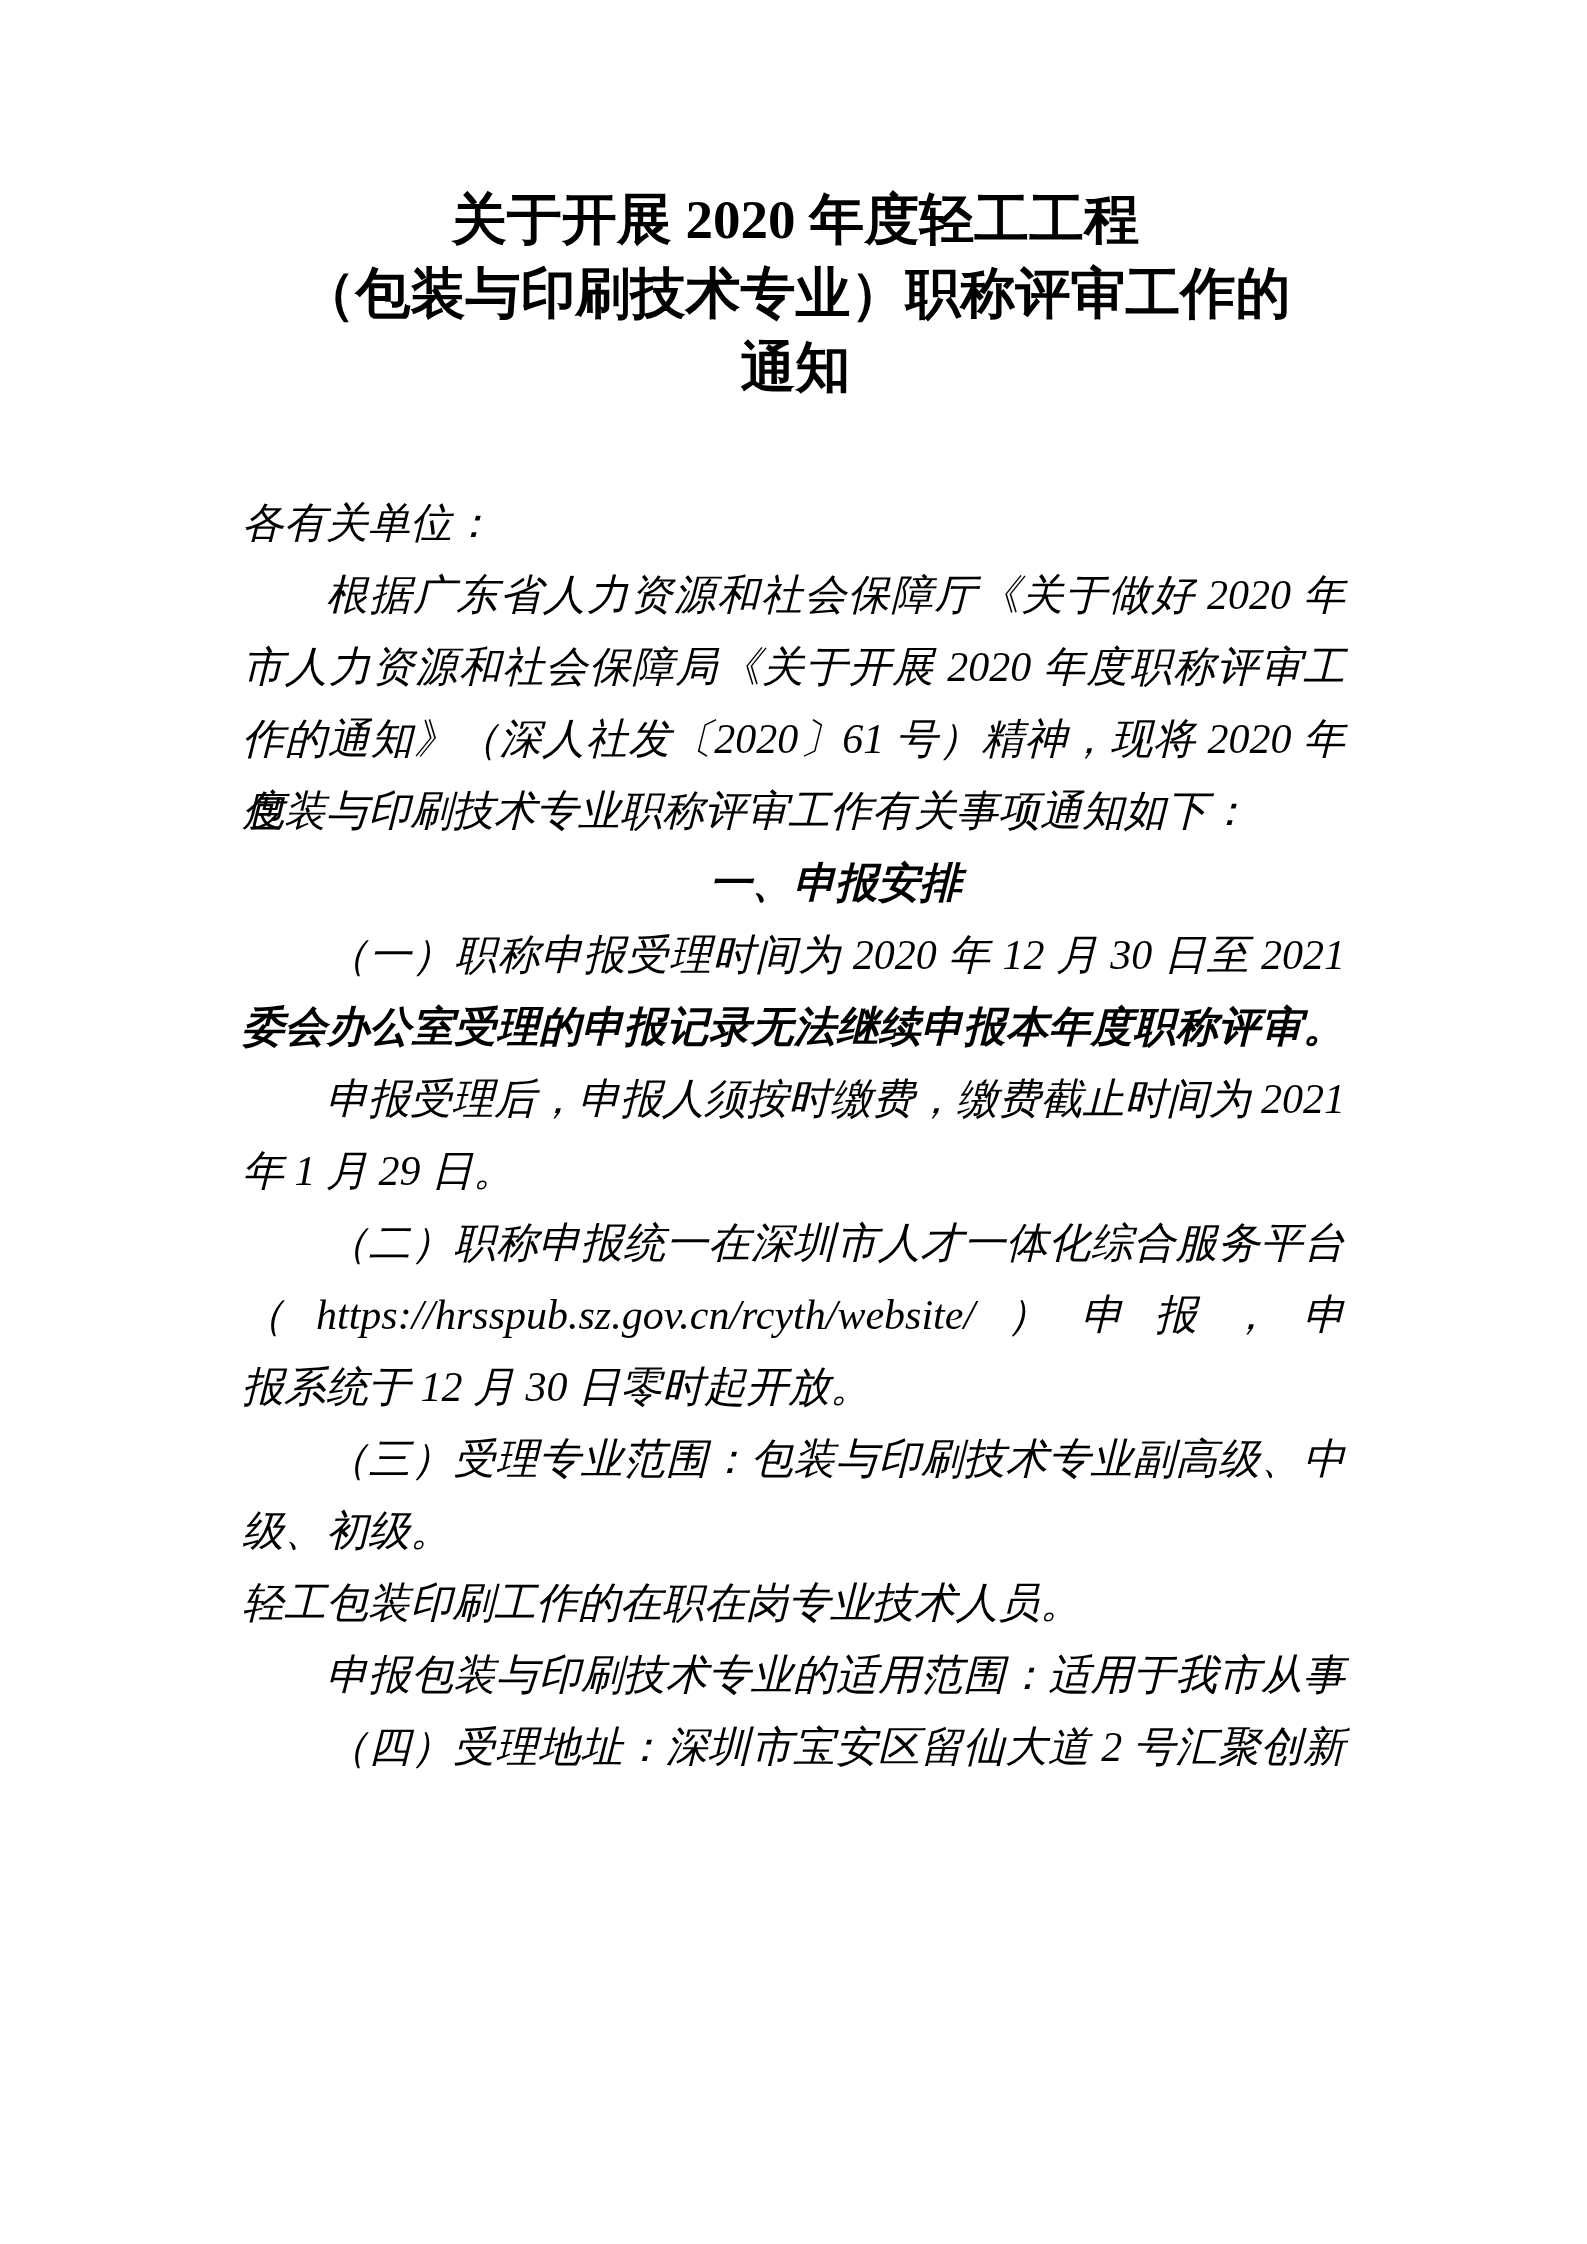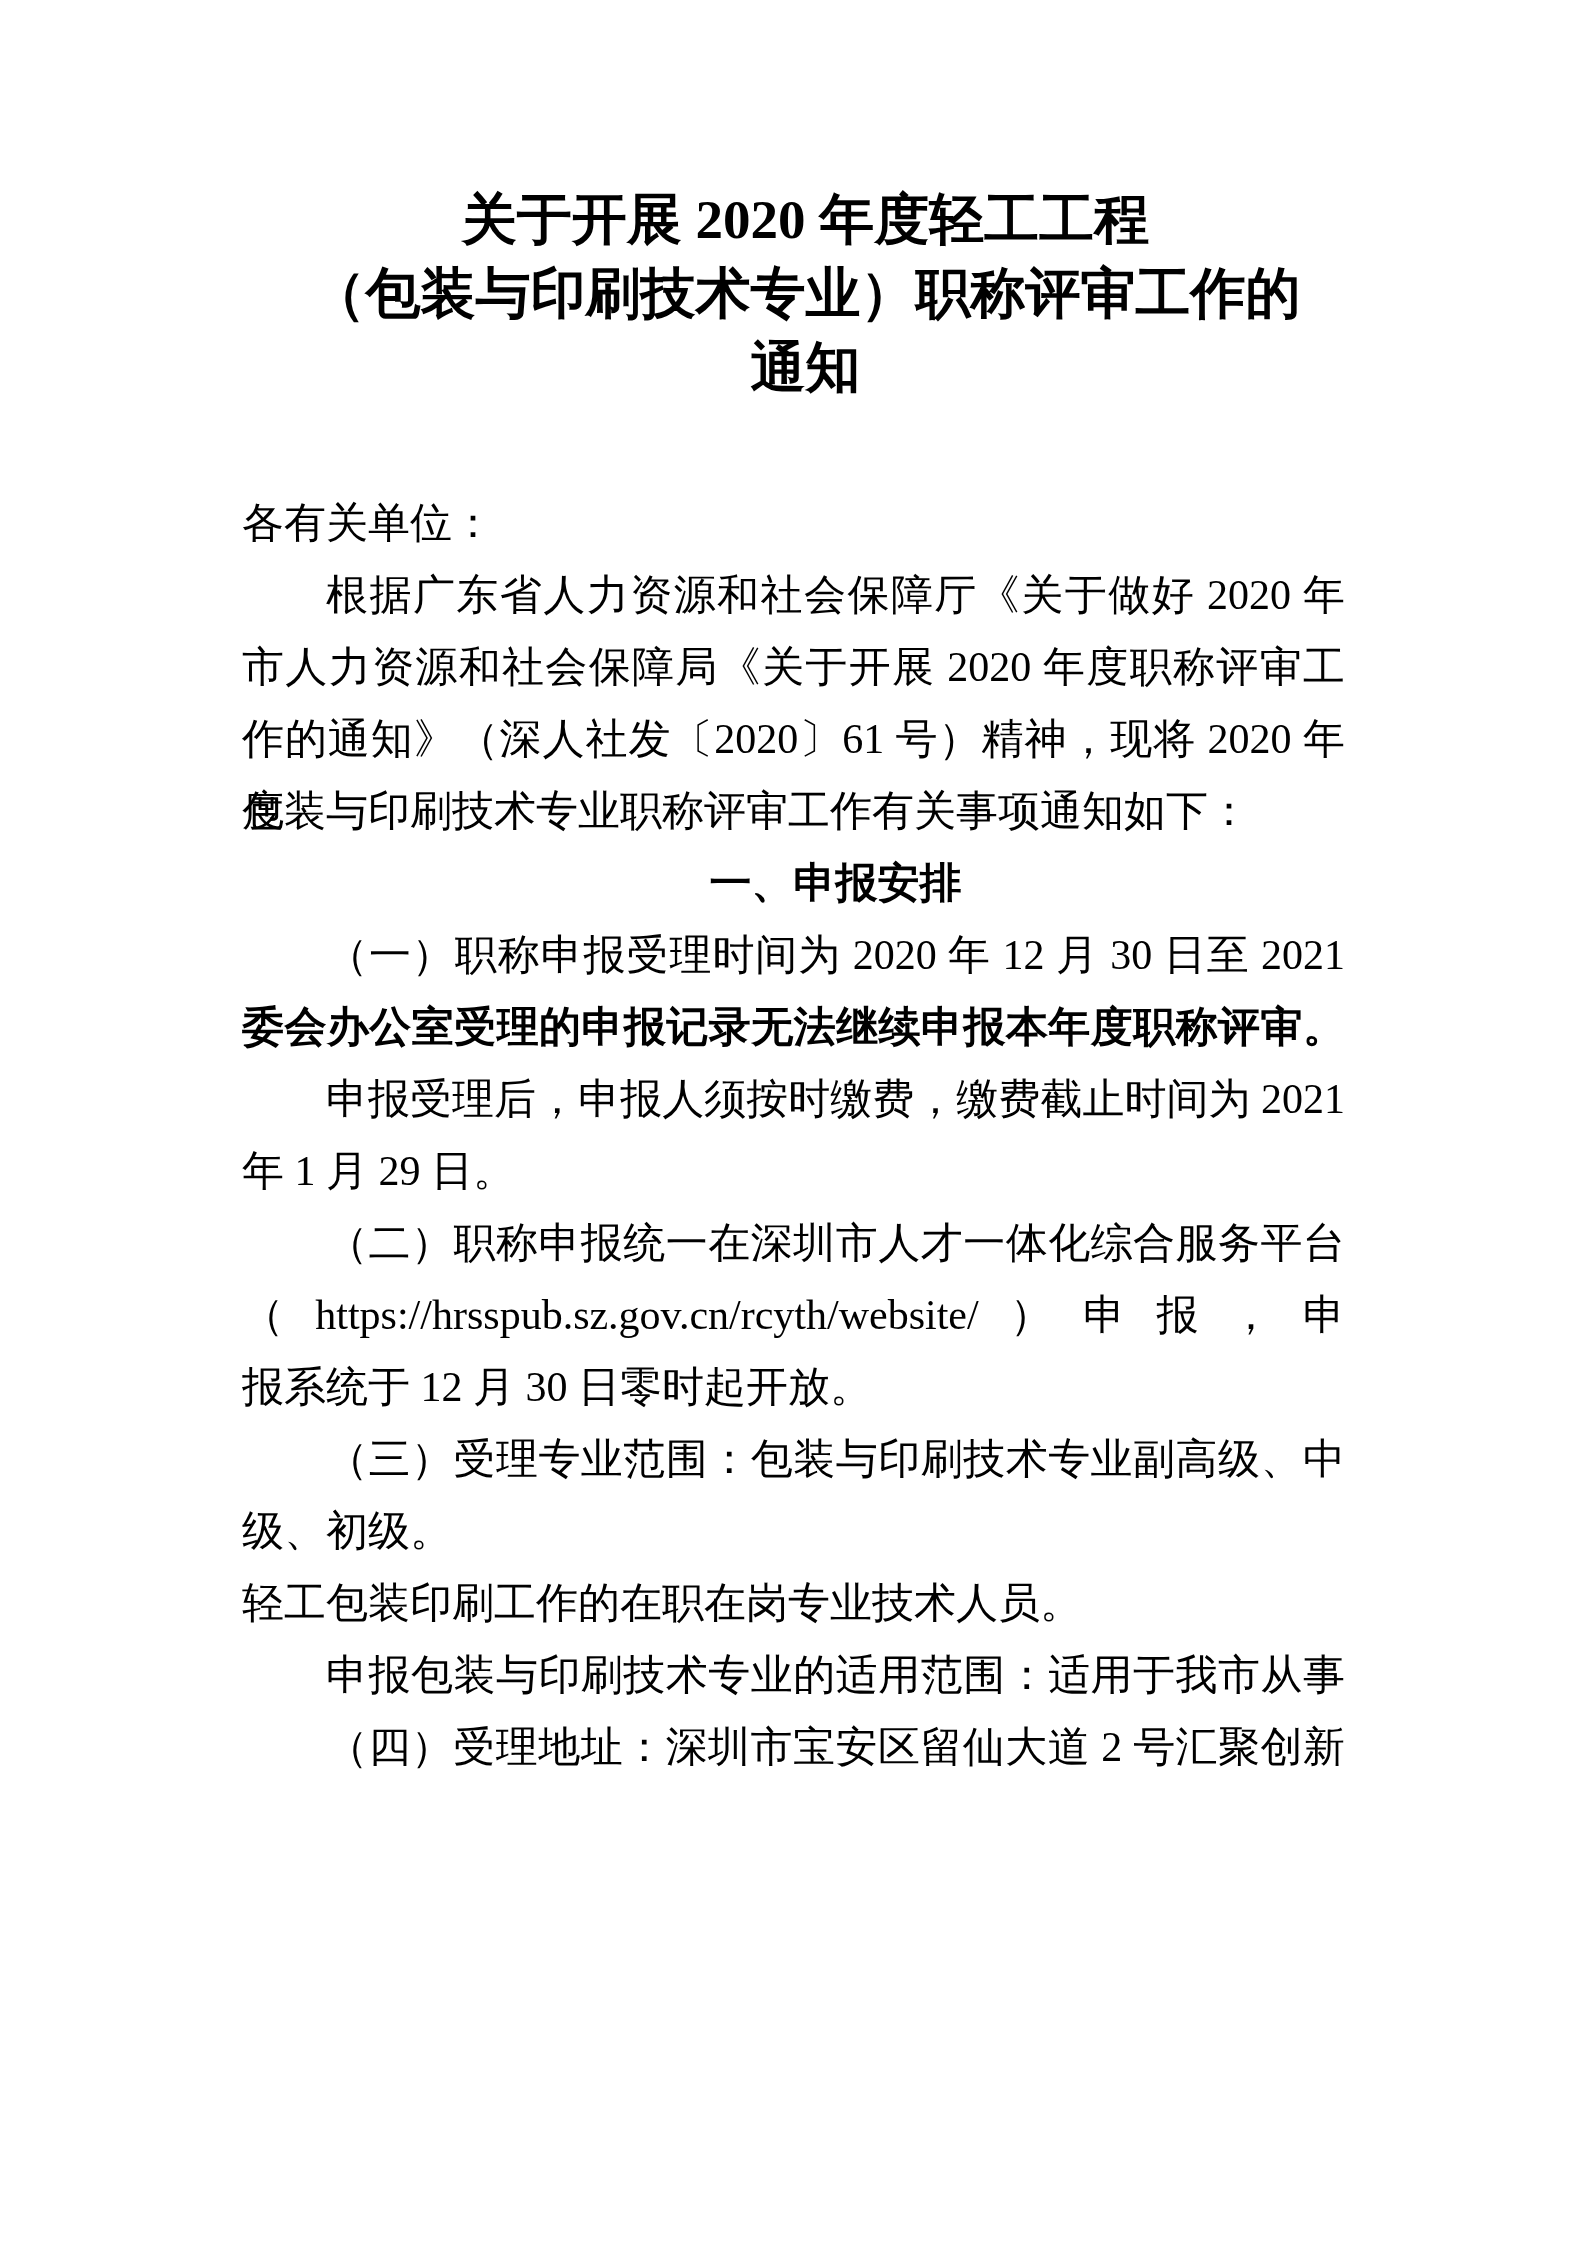--- a/index.html
+++ b/index.html
@@ -12,35 +12,36 @@
     width: 1587px;
     height: 2244px;
     background: #ffffff;
     color: #000000;
     font-family: "Liberation Serif", serif;
     overflow: hidden;
   }
   .title-block {
     position: absolute;
     top: 183px;
-    left: 254px;
+    left: 244px;
     width: 1103px;
     text-align: center;
     font-size: 55px;
     line-height: 74px;
     font-weight: bold;
     font-family: "Liberation Serif", serif;
   }
   .body-block {
     position: absolute;
     top: 487px;
     left: 242px;
     width: 1103px;
     font-size: 42px;
     line-height: 72px;
+    font-style: italic;
   }
   .ln {
     height: 72px;
     white-space: nowrap;
     text-align: left;
   }
   .ln.stretch {
     white-space: normal;
     text-align: justify;
     text-align-last: justify;

